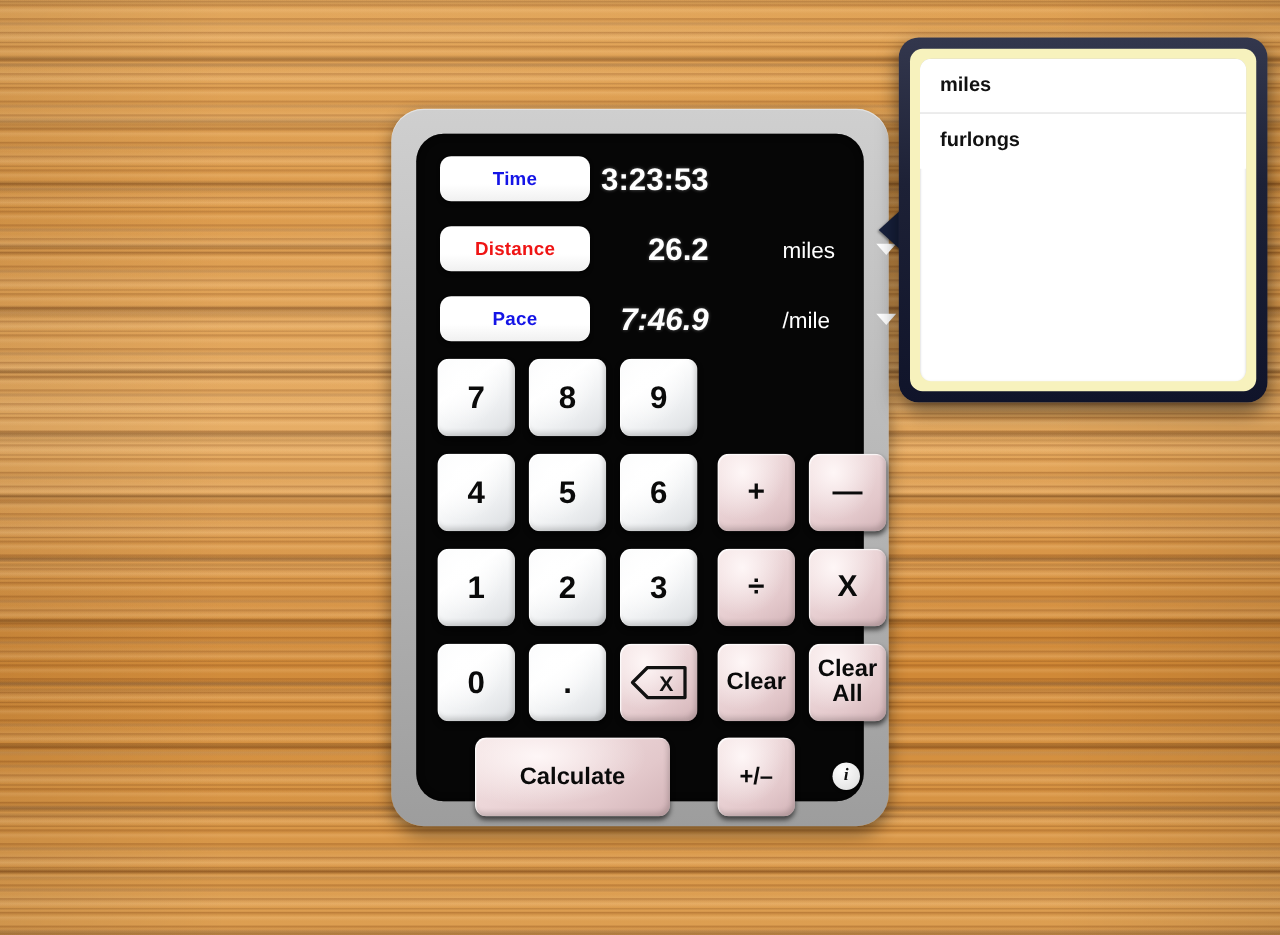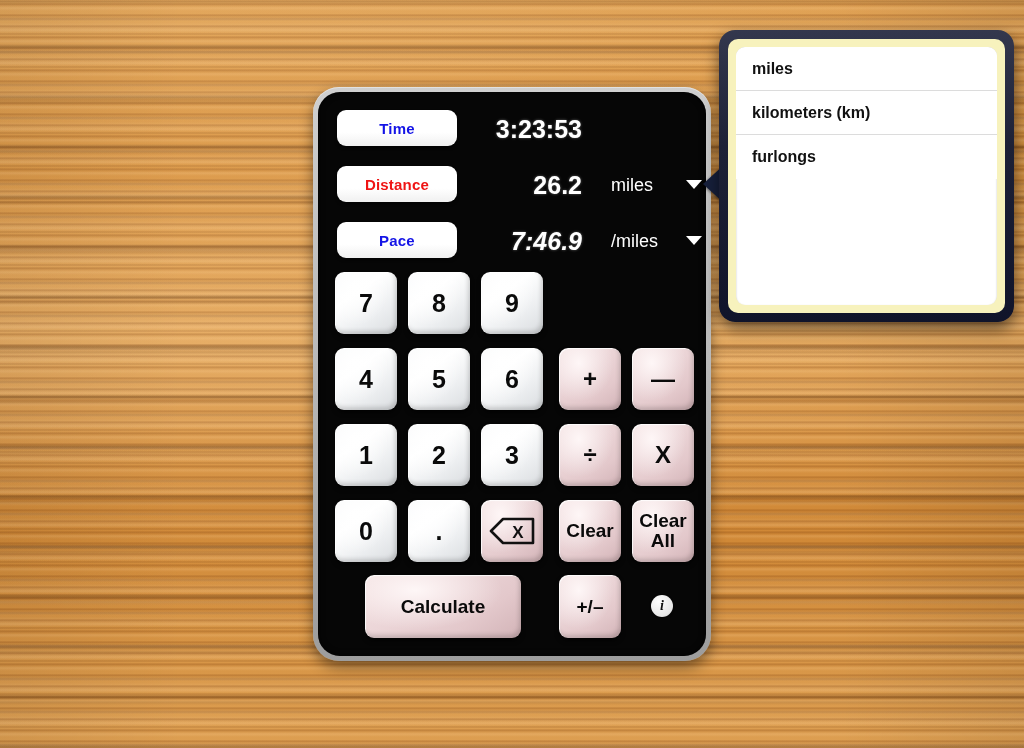--- a/index.html
+++ b/index.html
@@ -44,21 +44,21 @@
     content:"";position:absolute;inset:0;
     background:radial-gradient(ellipse at 30% 25%, rgba(255,230,190,0.13) 0%, rgba(0,0,0,0) 60%),
                linear-gradient(to right, rgba(0,0,0,0.06) 0%, rgba(0,0,0,0) 18%, rgba(0,0,0,0) 82%, rgba(0,0,0,0.07) 100%);
   }
 
   
   #calculator{
     position:absolute;left:313px;top:87px;width:398px;height:574px;
     border-radius:26px;
     background:linear-gradient(to bottom,#cfcfcf 0%,#b9b9b9 48%,#9d9d9d 100%);
-    padding:5px;
+    padding:20px;
     box-sizing:border-box;
     box-shadow:0 6px 14px rgba(0,0,0,0.45), 0 1px 0 rgba(255,255,255,0.4) inset;
   }
   #calc-body{
     width:100%;height:100%;border-radius:22px;
     background:#060606;
     position:relative;
     box-shadow:0 0 6px rgba(0,0,0,0.8) inset;
   }
 
@@ -195,21 +195,21 @@
     <div class="disp-row" style="top:74px">
       <div class="fieldbtn red" style="top:0">Distance</div>
       <div class="val" style="top:5px">26.2</div>
       <div class="unit" style="top:9px">miles</div>
       <div class="caret" style="top:14px"></div>
     </div>
 
     <div class="disp-row" style="top:130px">
       <div class="fieldbtn blue" style="top:0">Pace</div>
       <div class="val italic" style="top:5px">7:46.9</div>
-      <div class="unit" style="top:9px">/miles</div>
+      <div class="unit" style="top:9px">/mile</div>
       <div class="caret" style="top:14px"></div>
     </div>
 
     <div id="keypad">
 
       <div class="key white" style="left:17px;top:0px;width:62px;height:62px">7</div>
       <div class="key white" style="left:90px;top:0px;width:62px;height:62px">8</div>
       <div class="key white" style="left:163px;top:0px;width:62px;height:62px">9</div>
 
       <div class="key white" style="left:17px;top:76px;width:62px;height:62px">4</div>
@@ -247,17 +247,16 @@
 
   </div>
 </div>
 
 <div id="popup-pointer"></div>
 
 <div id="popup">
   <div id="popup-inner">
     <div id="popup-list">
       <div class="opt">miles</div>
-      <div class="opt">kilometers (km)</div>
       <div class="opt">furlongs</div>
     </div>
   </div>
 </div>
 
 </body></html>

